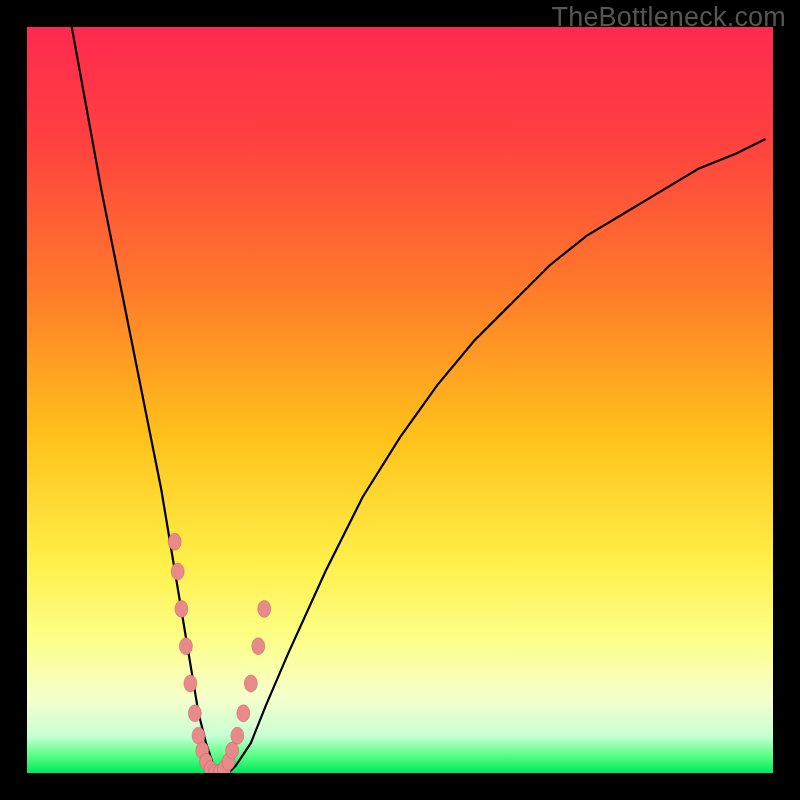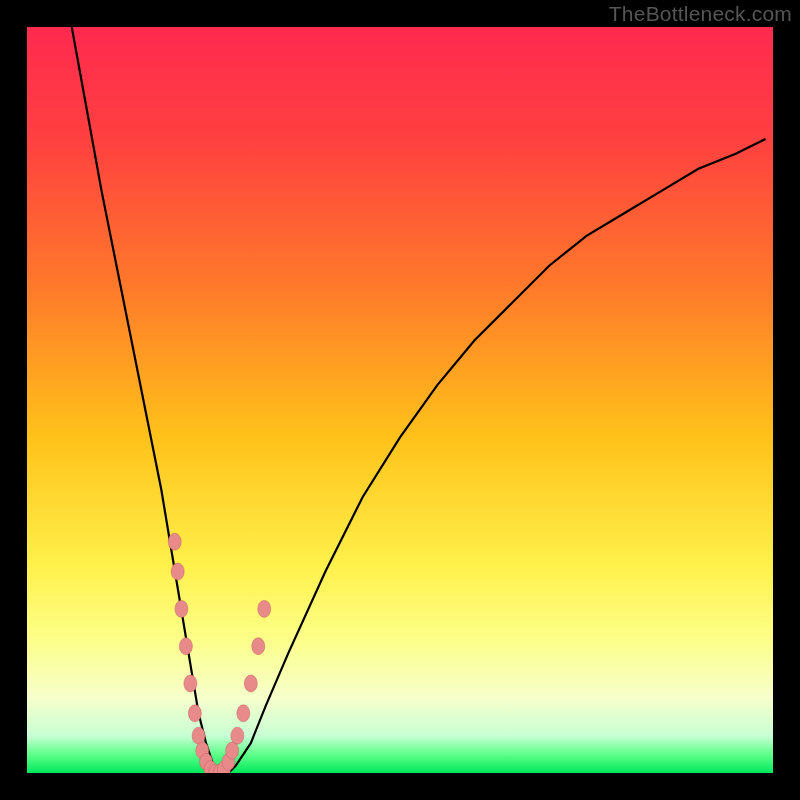--- a/index.html
+++ b/index.html
@@ -23,23 +23,23 @@
     position: absolute;
     left: 0;
     top: 0;
     width: 746px;
     height: 746px;
     display: block;
   }
   .watermark {
     position: absolute;
     top: 2px;
-    right: 8px;
+    right: 14px;
     color: #555;
-    font-size: 21px;
+    font-size: 27px;
     font-weight: 500;
     font-family: Arial, Helvetica, sans-serif;
     letter-spacing: 0.2px;
     text-align: right;
   }
 </style>
 </head>
 <body>
 
 <div class="frame">

